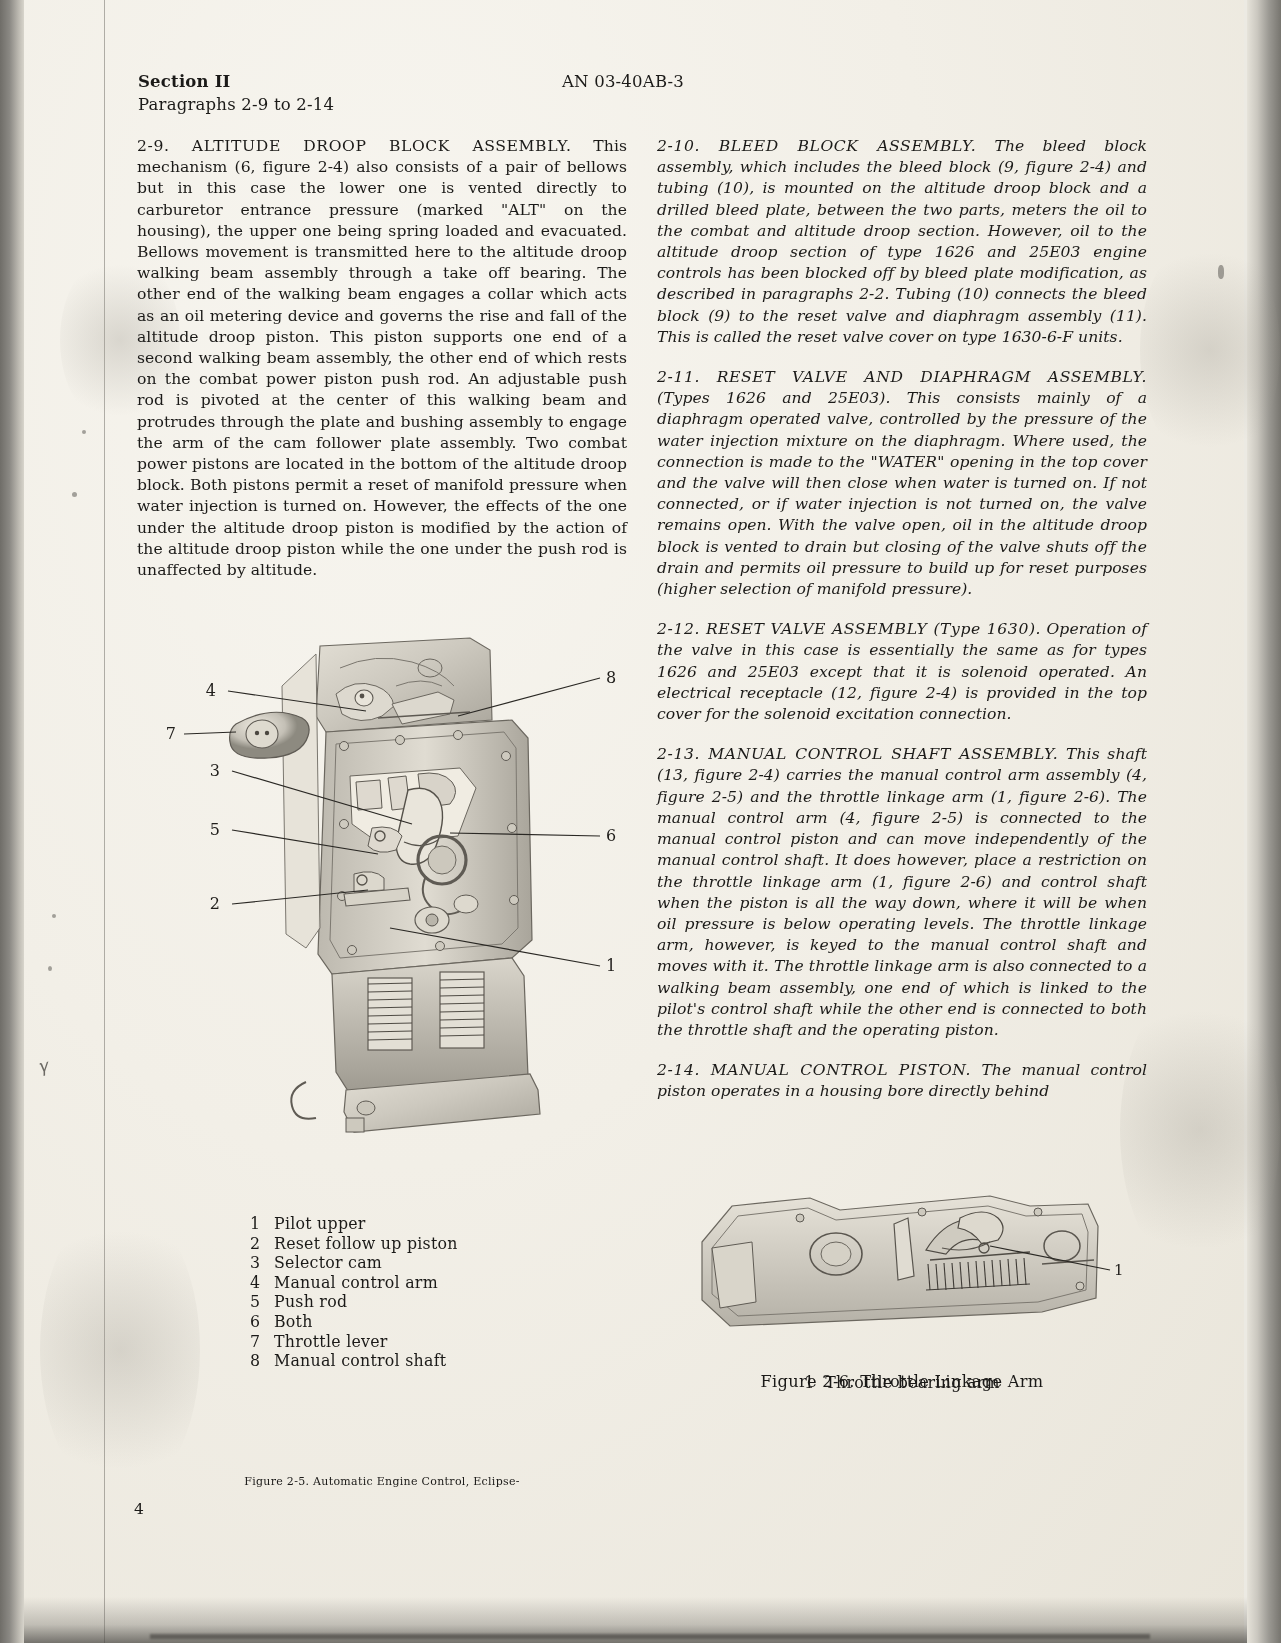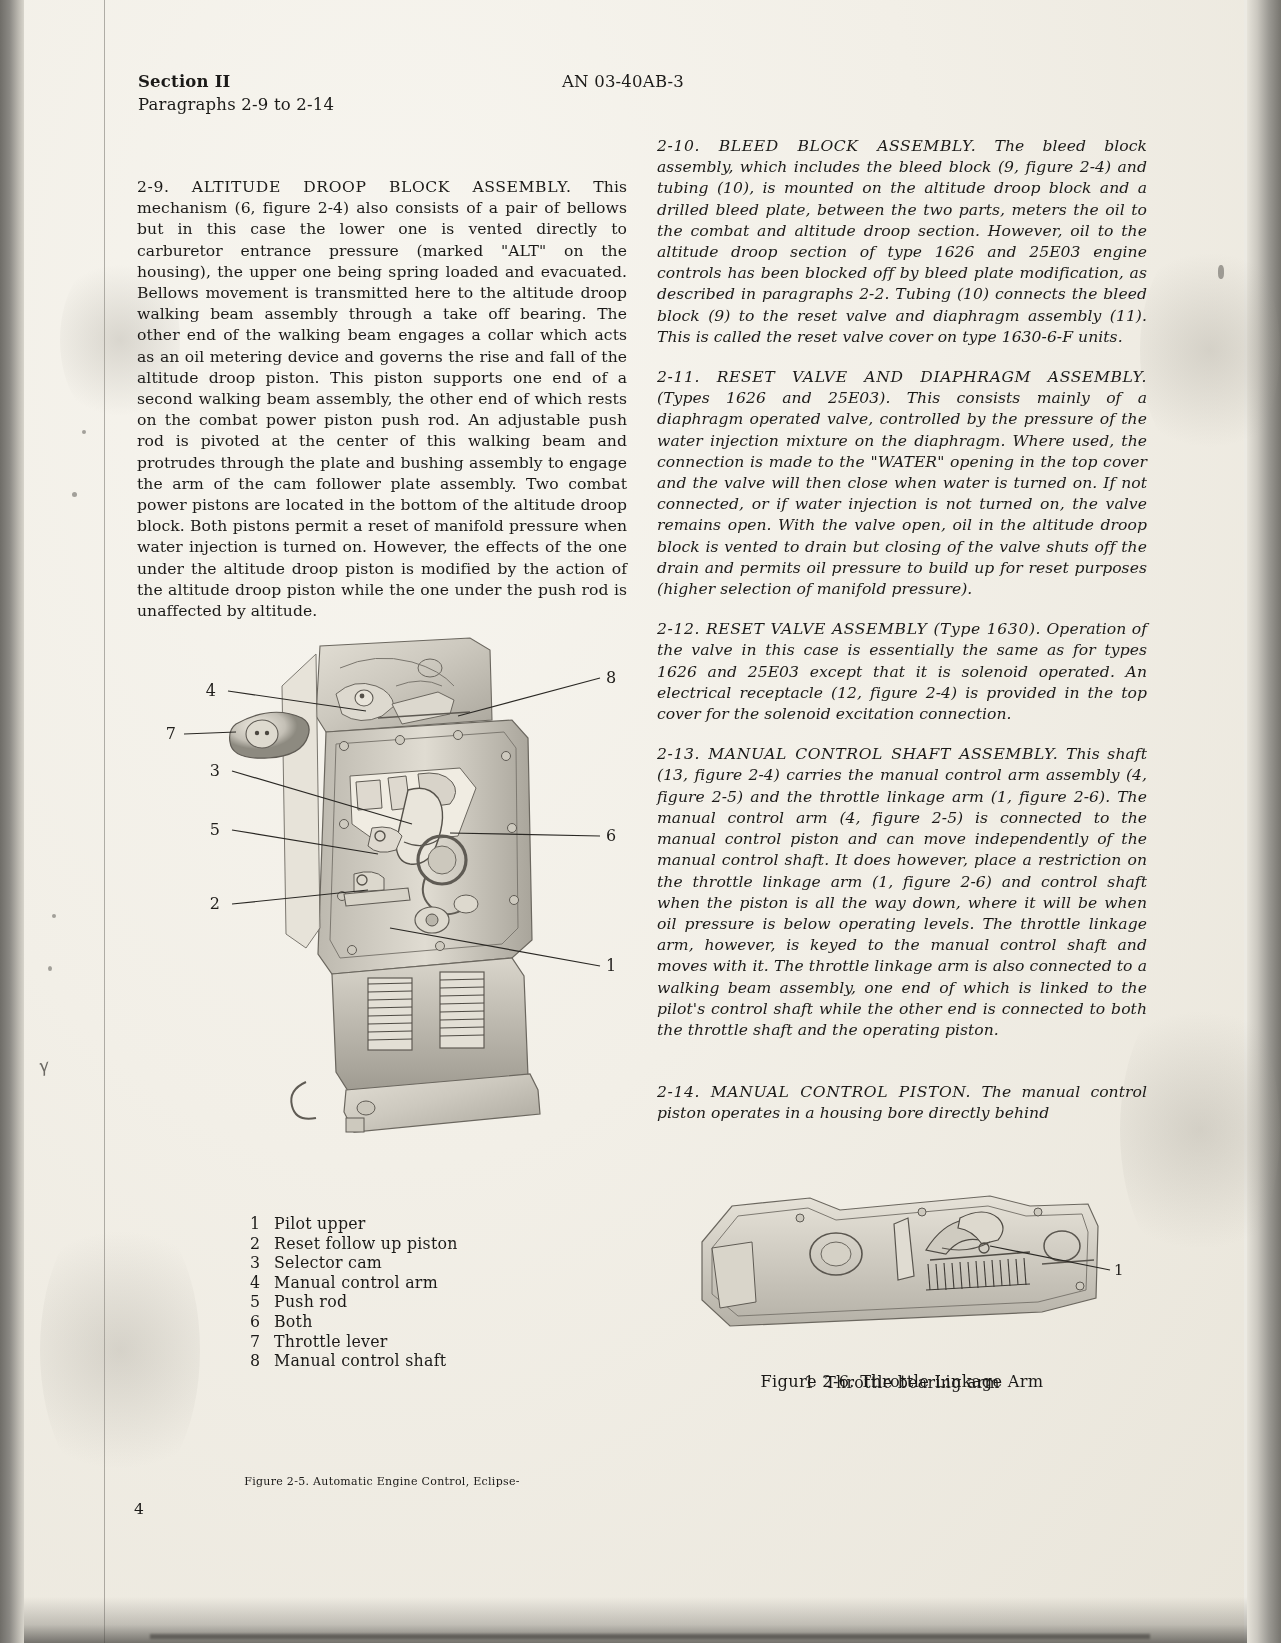--- a/index.html
+++ b/index.html
@@ -80,21 +80,21 @@
     width: 490px;
     font-size: 15.6px;
     line-height: 21.2px;
     text-align: justify;
     text-justify: inter-word;
     letter-spacing: 0.05px;
   }
   .col-left  { left: 137px; }
   .col-right { left: 657px; font-style: italic; }
   .para { margin: 0 0 19px 0; }
-  .para:last-child { margin-bottom: 0; margin-top: 41px; }
+  .para:last-child { margin-bottom: 0; }
   .para .ttl { font-weight: 400; letter-spacing: 0.6px; }
 
   
   .fig25 {
     position: absolute;
     left: 140px;
     top: 628px;
     width: 480px;
     height: 560px;
   }

